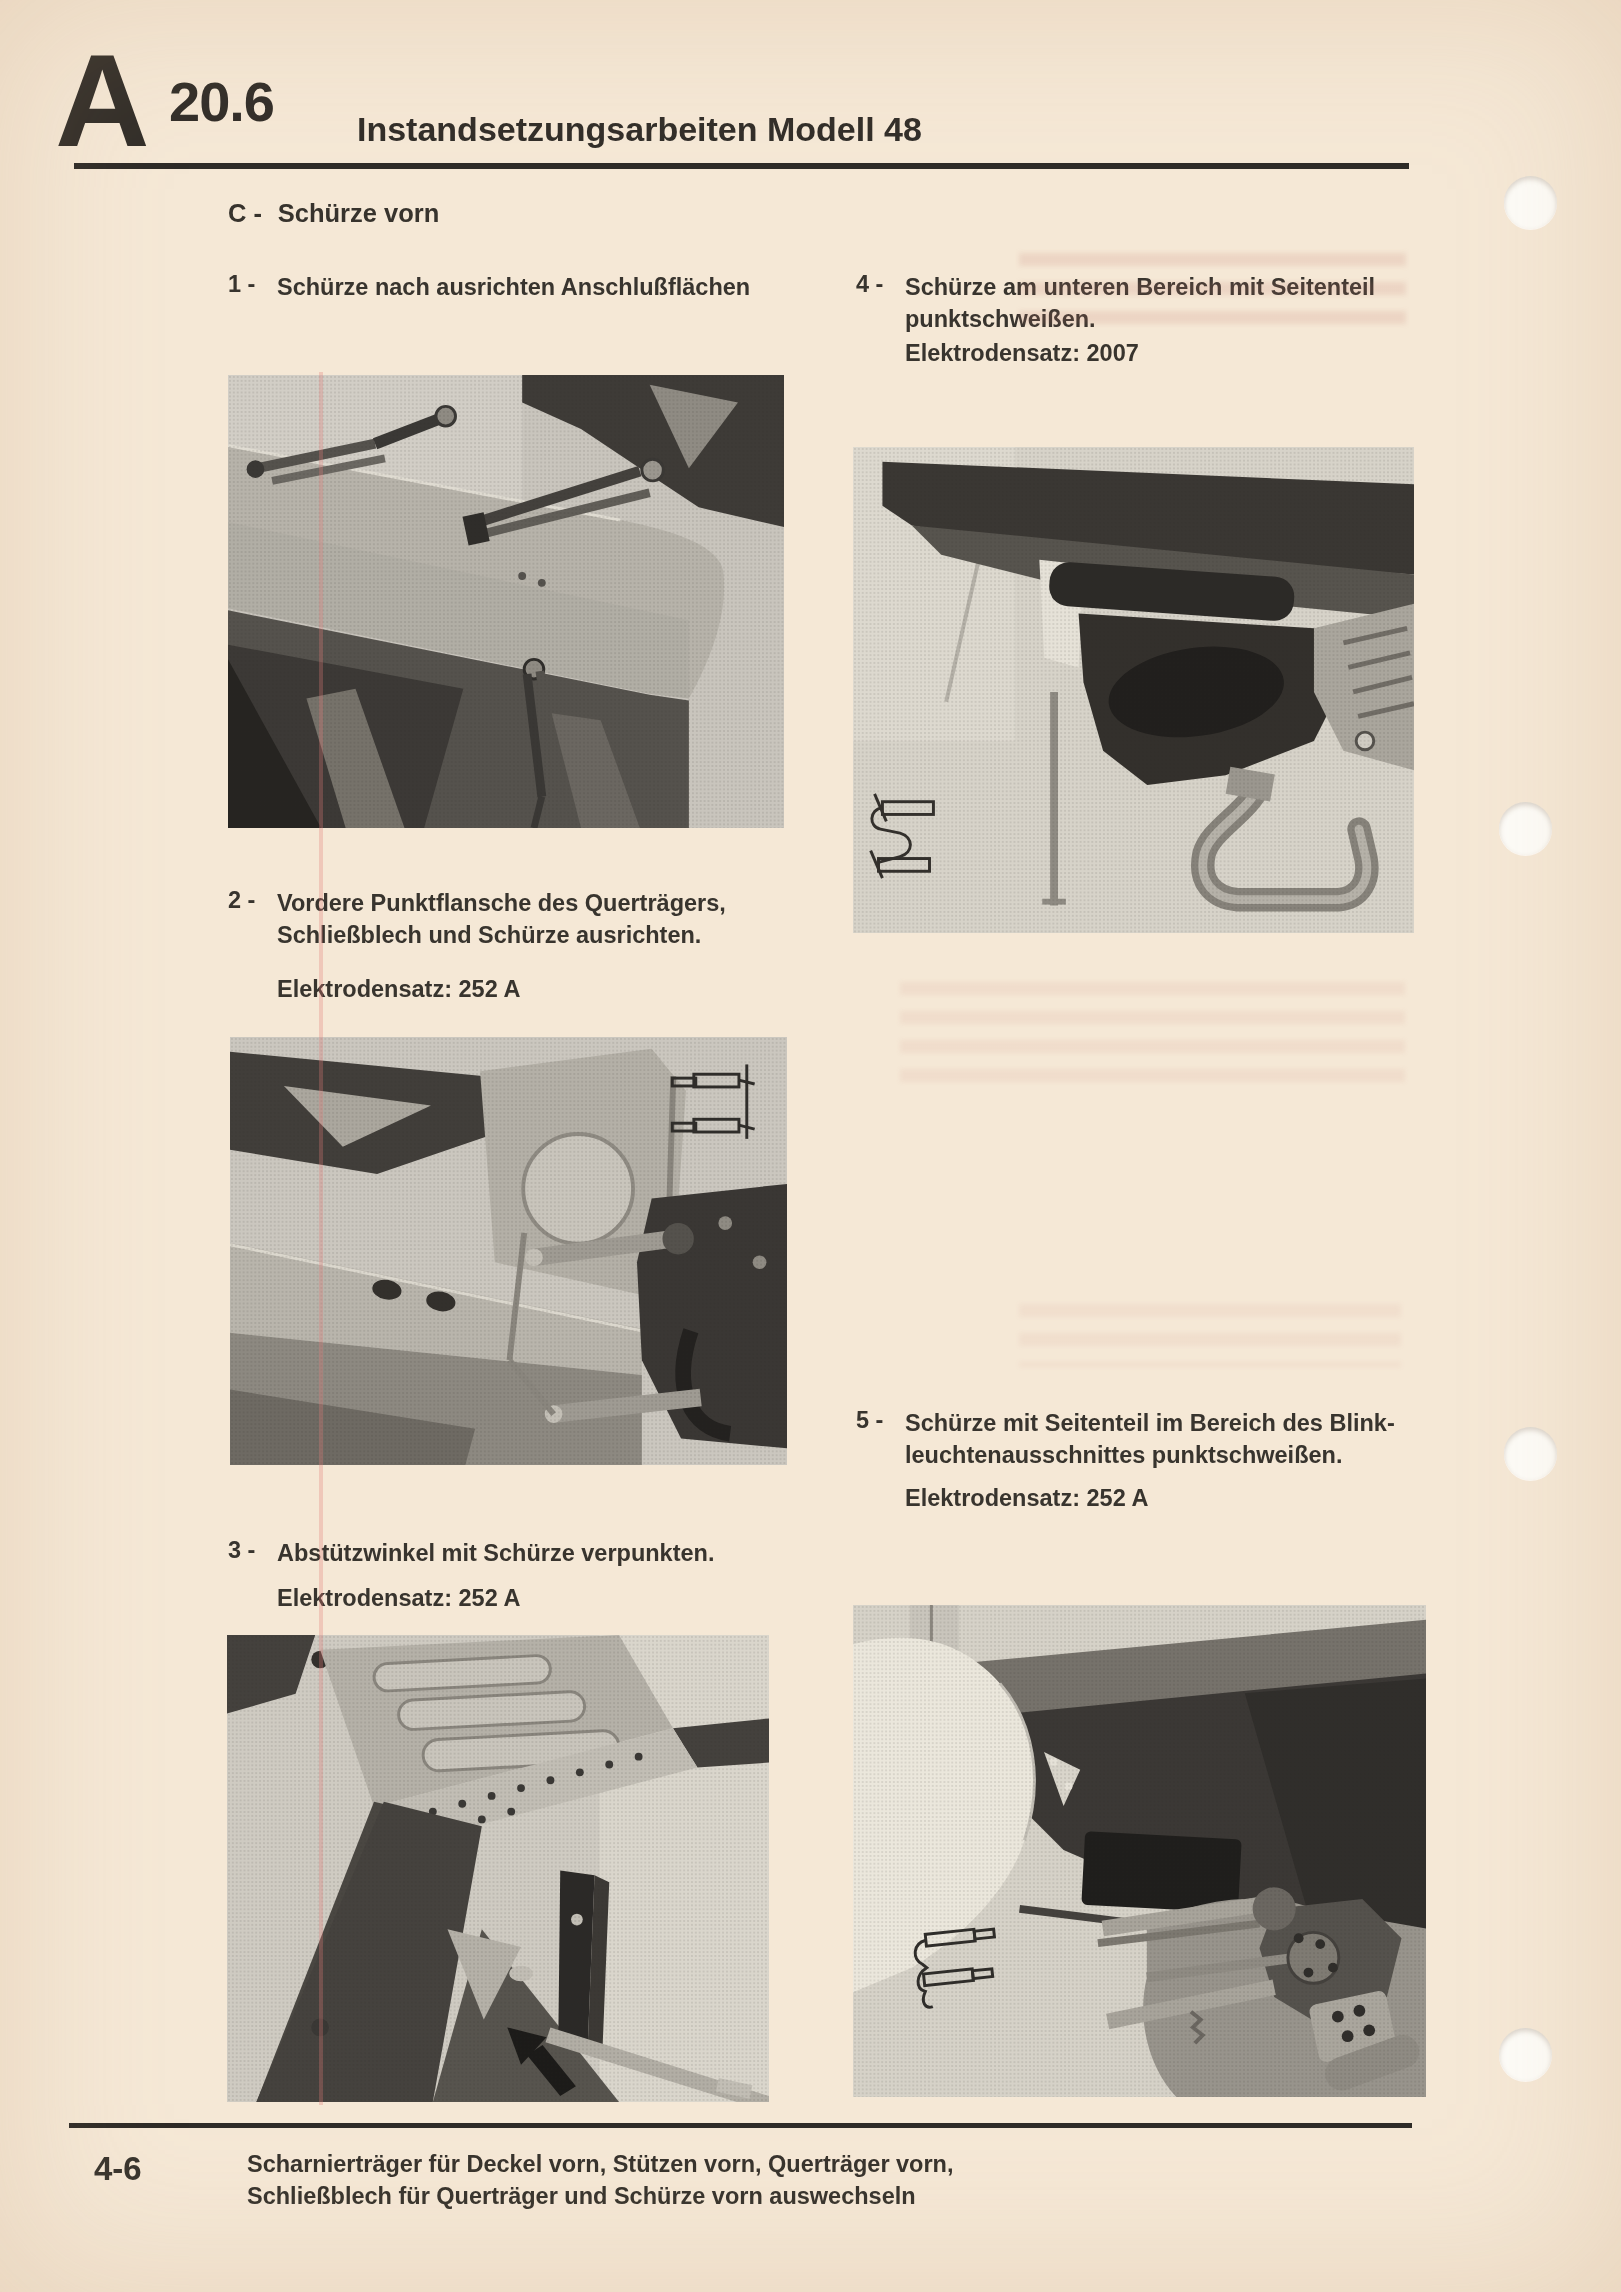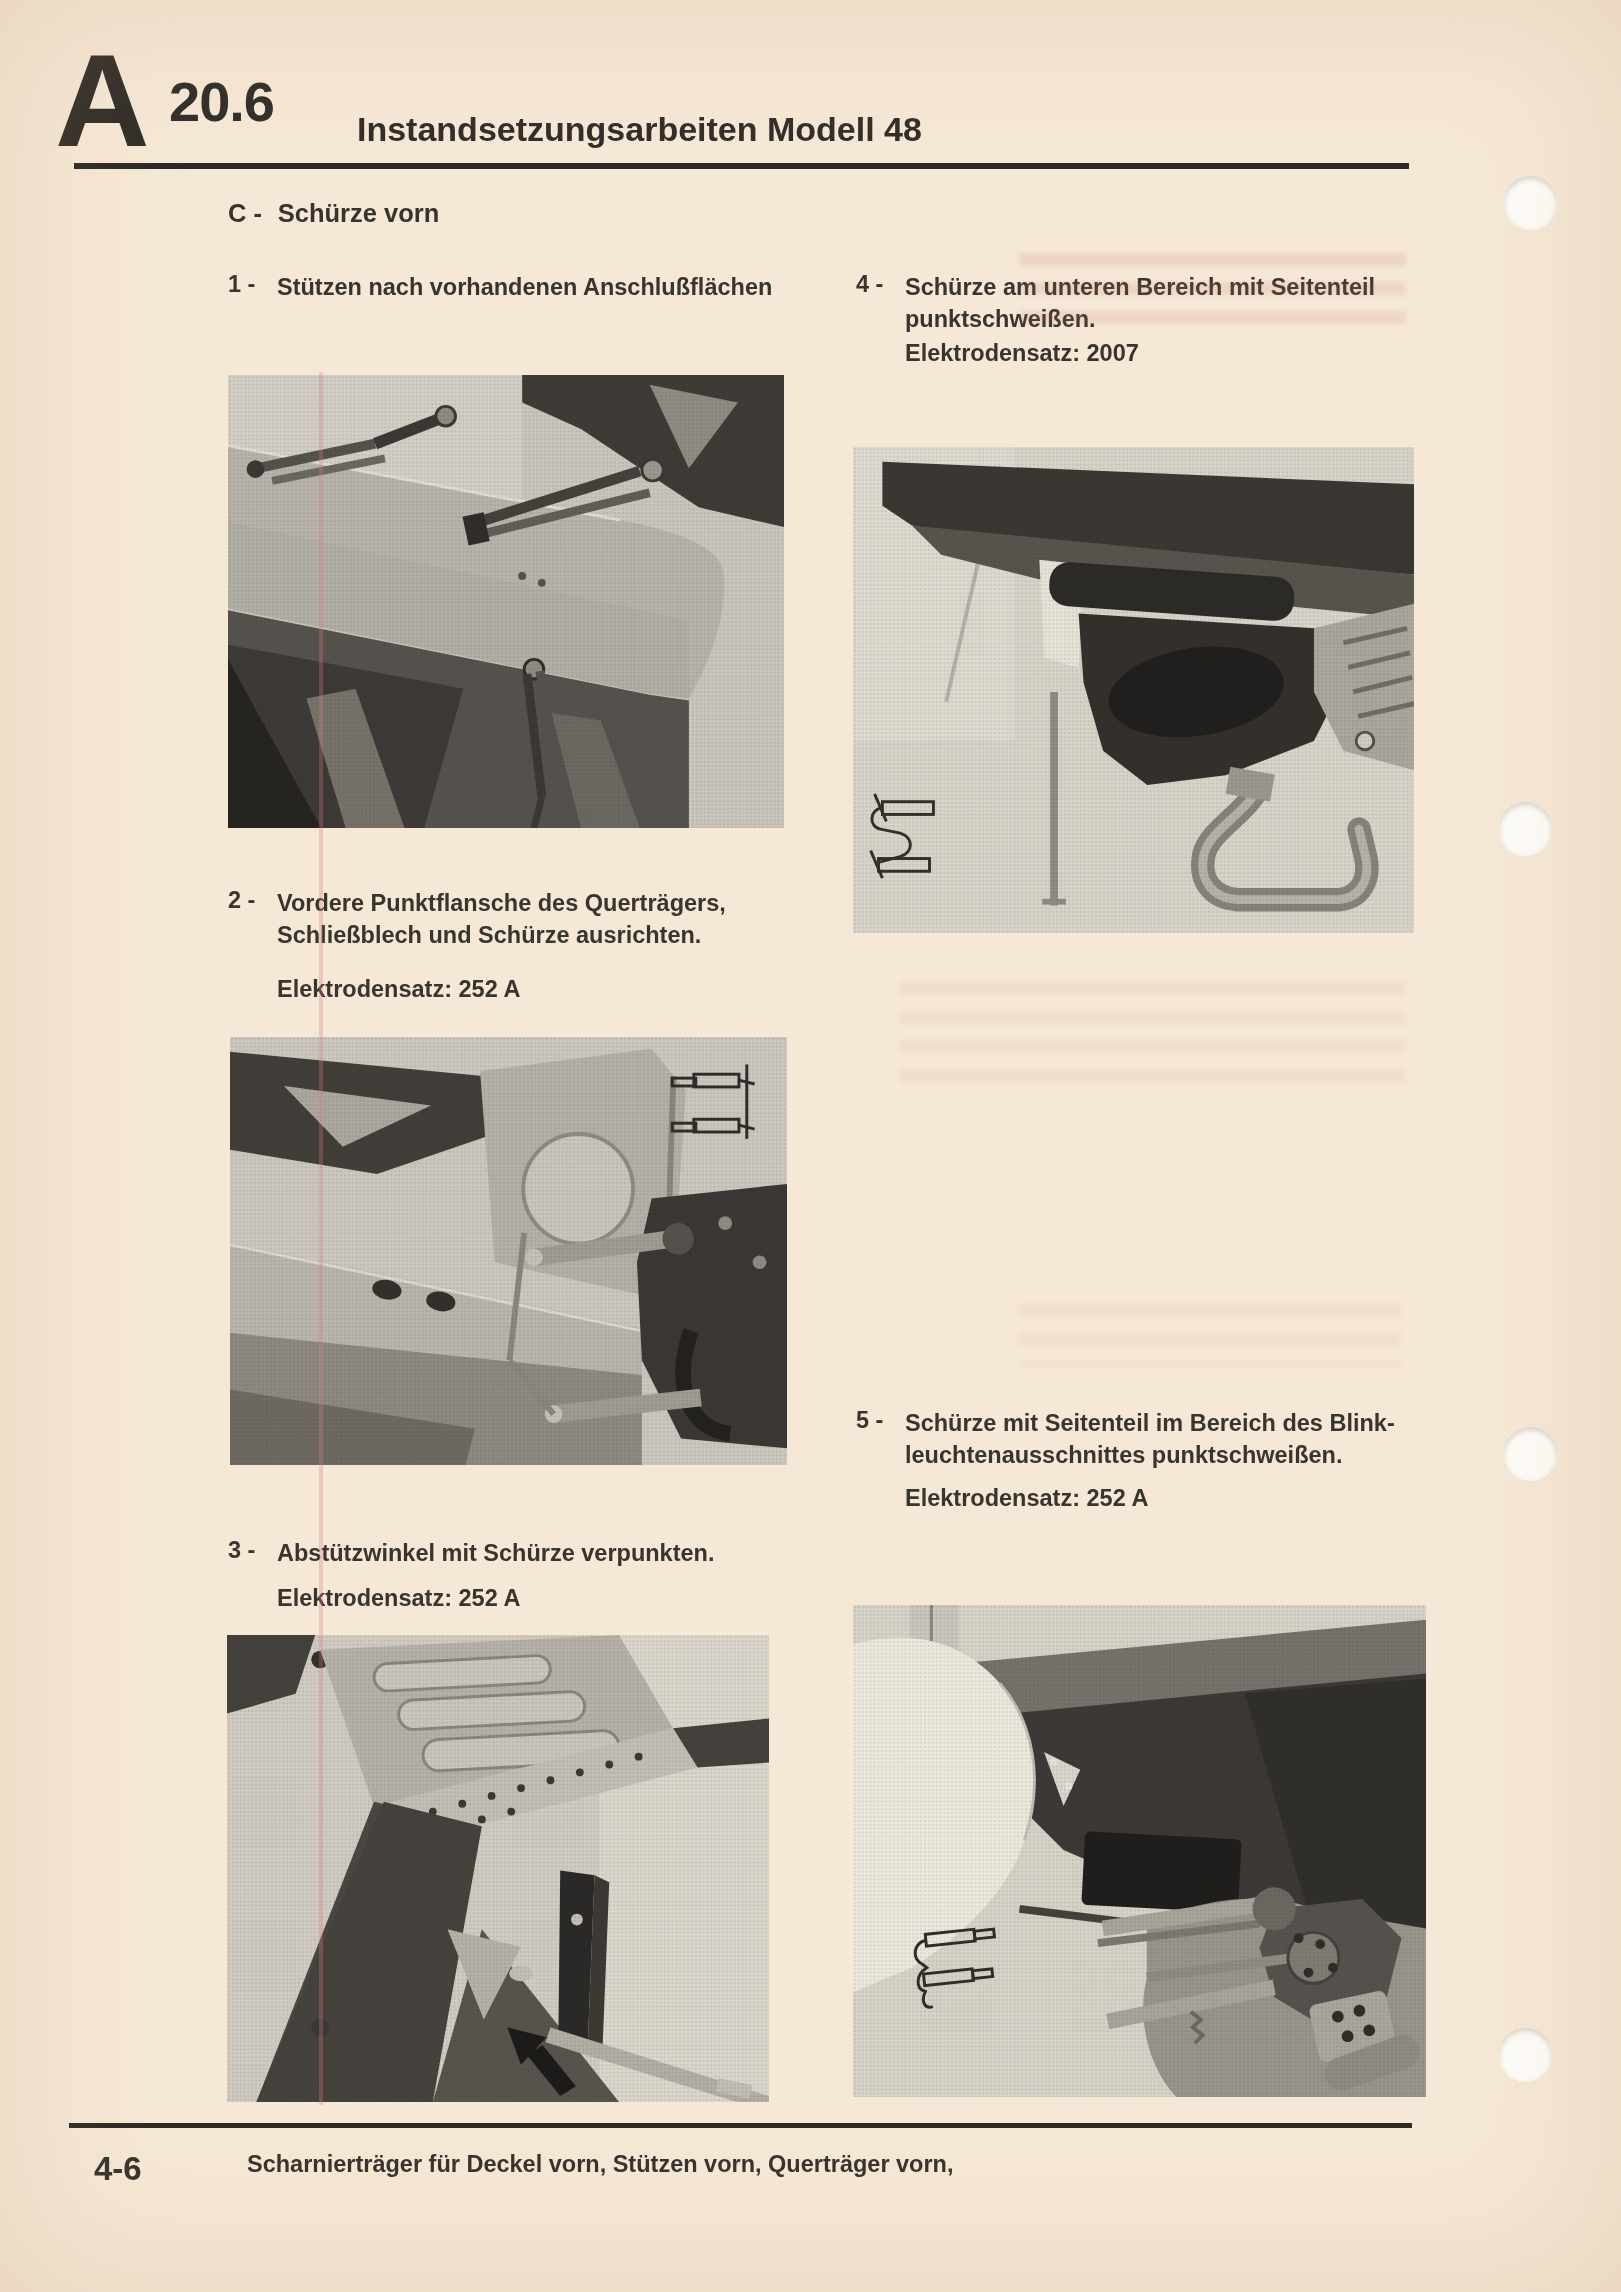--- a/index.html
+++ b/index.html
@@ -56,21 +56,21 @@
 
 <div class="abs heading">
   <span>C -</span>
   <span>Schürze vorn</span>
 </div>
 
 <div class="step" style="left:228px;top:271px;width:561px;">
   <div class="row">
     <span class="num">1 -</span>
     <div class="body">
-      <div class="jline" style="white-space: nowrap;">Stützen nach vorhandenen Anschlußflächen</div>
+      <div class="jline" style="white-space: nowrap;">Schürze nach ausrichten Anschlußflächen</div>
     </div>
   </div>
 </div>
 
 <div class="step" style="left:856px;top:271px;width:553px;">
   <div class="row">
     <span class="num">4 -</span>
     <div class="body">
       <div class="jline" style="white-space: nowrap;">Schürze am unteren Bereich mit Seitenteil</div>
       <div class="fit" style="white-space: nowrap;">punktschweißen.</div>
@@ -329,14 +329,15 @@
 
 <div class="hole" style="left:1504px;top:176px;"></div>
 <div class="hole" style="left:1499px;top:802px;"></div>
 <div class="hole" style="left:1504px;top:1427px;"></div>
 <div class="hole" style="left:1499px;top:2028px;"></div>
 
 <div class="abs rule rule-bottom"></div>
 <div class="abs page-number">4-6</div>
 <div class="abs footer-text">
   <div>Scharnierträger für Deckel vorn, Stützen vorn, Querträger vorn,</div>
+  <div>Schließblech für Querträger und Schürze vorn auswechseln</div>
 </div>
 
 
 </body></html>

